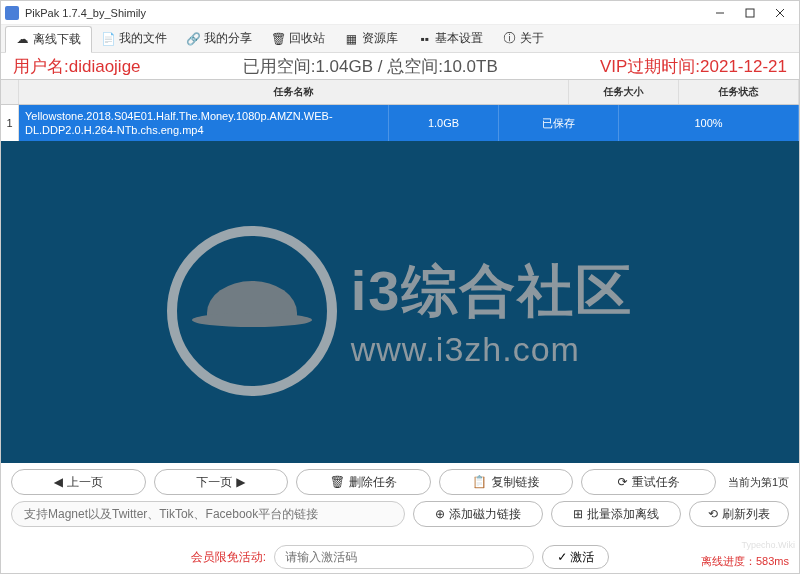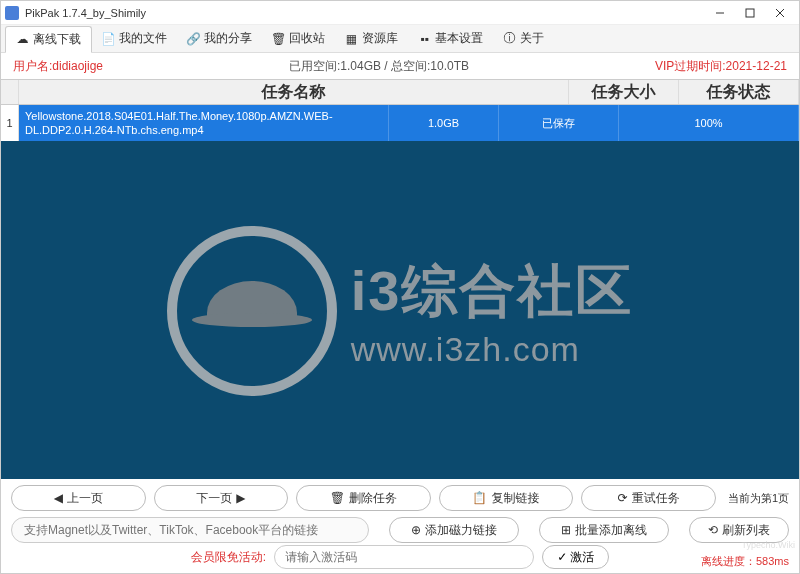--- a/index.html
+++ b/index.html
@@ -7,26 +7,26 @@
     .titlebar { height: 24px; background: #fff; display: flex; align-items: center; padding: 0 4px; border-bottom: 1px solid #eee; }
     .app-icon { width: 14px; height: 14px; background: #4a7fd8; border-radius: 2px; margin-right: 6px; }
     .titlebar-title { font-size: 11px; color: #333; flex: 1; }
     .win-controls { display: flex; gap: 0; }
     .win-btn { width: 30px; height: 22px; display: flex; align-items: center; justify-content: center; font-size: 12px; cursor: pointer; }
     .win-btn svg { width: 10px; height: 10px; }
     .toolbar { height: 28px; background: #f5f5f5; display: flex; align-items: center; border-bottom: 1px solid #ddd; padding: 0 4px; }
     .tab { padding: 4px 10px; font-size: 12px; color: #333; display: flex; align-items: center; gap: 4px; cursor: pointer; border-radius: 3px 3px 0 0; }
     .tab.active { background: #fff; border: 1px solid #ccc; border-bottom: 1px solid #fff; margin-bottom: -1px; }
     .tab-icon { width: 13px; height: 13px; display: inline-flex; align-items: center; justify-content: center; }
-    .infobar { height: 26px; display: flex; align-items: center; padding: 0 12px; font-size: 12px; justify-content: space-between; }
+    .infobar { height: 26px; display: flex; align-items: center; padding: 0 12px; font-size: 17px; justify-content: space-between; }
     .infobar .left { color: #d33; }
     .infobar .center { color: #555; }
     .infobar .right { color: #d33; }
     .table-header { height: 26px; background: #f0f0f0; display: flex; border-top: 1px solid #ccc; border-bottom: 1px solid #ccc; }
-    .th { font-size: 16px; color: #333; display: flex; align-items: center; justify-content: center; border-right: 1px solid #ddd; font-weight: bold; }
+    .th { font-size: 10px; color: #333; display: flex; align-items: center; justify-content: center; border-right: 1px solid #ddd; font-weight: bold; }
     .col-idx { width: 18px; flex-shrink: 0; }
     .col-name { flex: 1; }
     .col-size { width: 110px; flex-shrink: 0; }
     .col-status { width: 120px; flex-shrink: 0; }
     .col-progress { width: 180px; flex-shrink: 0; }
     .table-row { height: 36px; background: #1e7ae0; color: #fff; display: flex; font-size: 11px; }
     .td { display: flex; align-items: center; justify-content: center; border-right: 1px solid rgba(255,255,255,0.2); padding: 0 6px; }
     .td.name { justify-content: flex-start; line-height: 1.3; }
     .td.idx { background: #fff; color: #333; border-right: 1px solid #ddd; }
     .content-area { position: relative; height: 340px; background: #0c4a6e; display: flex; align-items: center; justify-content: center; }
@@ -34,21 +34,21 @@
     .wm-logo { width: 170px; height: 170px; border: 10px solid #bbb; border-radius: 50%; display: flex; align-items: center; justify-content: center; position: relative; }
     .wm-hat { width: 90px; height: 40px; background: #888; border-radius: 50% 50% 0 0 / 80% 80% 0 0; position: relative; top: -10px; }
     .wm-hat::after { content: ""; position: absolute; bottom: -6px; left: -15px; width: 120px; height: 14px; background: #888; border-radius: 50%; }
     .wm-text { display: flex; flex-direction: column; }
     .wm-title { font-size: 56px; font-weight: bold; color: #aaa; letter-spacing: 2px; }
     .wm-url { font-size: 34px; color: #aaa; letter-spacing: 1px; }
     .bottom-panel { position: absolute; bottom: 0; left: 0; right: 0; padding: 6px 10px 4px; background: #fff; }
     .btn-row { display: flex; gap: 8px; align-items: center; margin-bottom: 6px; }
     .pill-btn { flex: 1; height: 26px; border: 1px solid #bbb; border-radius: 13px; background: #fff; font-size: 12px; color: #333; display: flex; align-items: center; justify-content: center; gap: 4px; cursor: pointer; }
     .page-info { font-size: 11px; color: #333; white-space: nowrap; padding-left: 4px; }
-    .input-row { display: flex; gap: 20px; align-items: center; margin-bottom: 2px; }
+    .input-row { display: flex; gap: 8px; align-items: center; margin-bottom: 18px; }
     .link-input { flex: 1; height: 26px; border: 1px solid #ccc; border-radius: 13px; padding: 0 12px; font-size: 12px; color: #aaa; background: #fafafa; }
     .activate-row { display: flex; align-items: center; gap: 8px; justify-content: center; font-size: 12px; }
     .activate-label { color: #d33; }
     .activate-input { width: 260px; height: 24px; border: 1px solid #ccc; border-radius: 12px; padding: 0 10px; font-size: 12px; }
     .activate-btn { height: 24px; padding: 0 14px; border: 1px solid #bbb; border-radius: 12px; background: #fff; font-size: 12px; cursor: pointer; display: flex; align-items: center; gap: 3px; }
     .conn-status { position: absolute; right: 10px; bottom: 4px; font-size: 11px; color: #d33; }
     .footer-mark { position: absolute; right: 4px; bottom: 23px; font-size: 9px; color: #ccc; writing-mode: horizontal-tb; opacity: 0.6; }
   </style>
 </head>
 <body>

